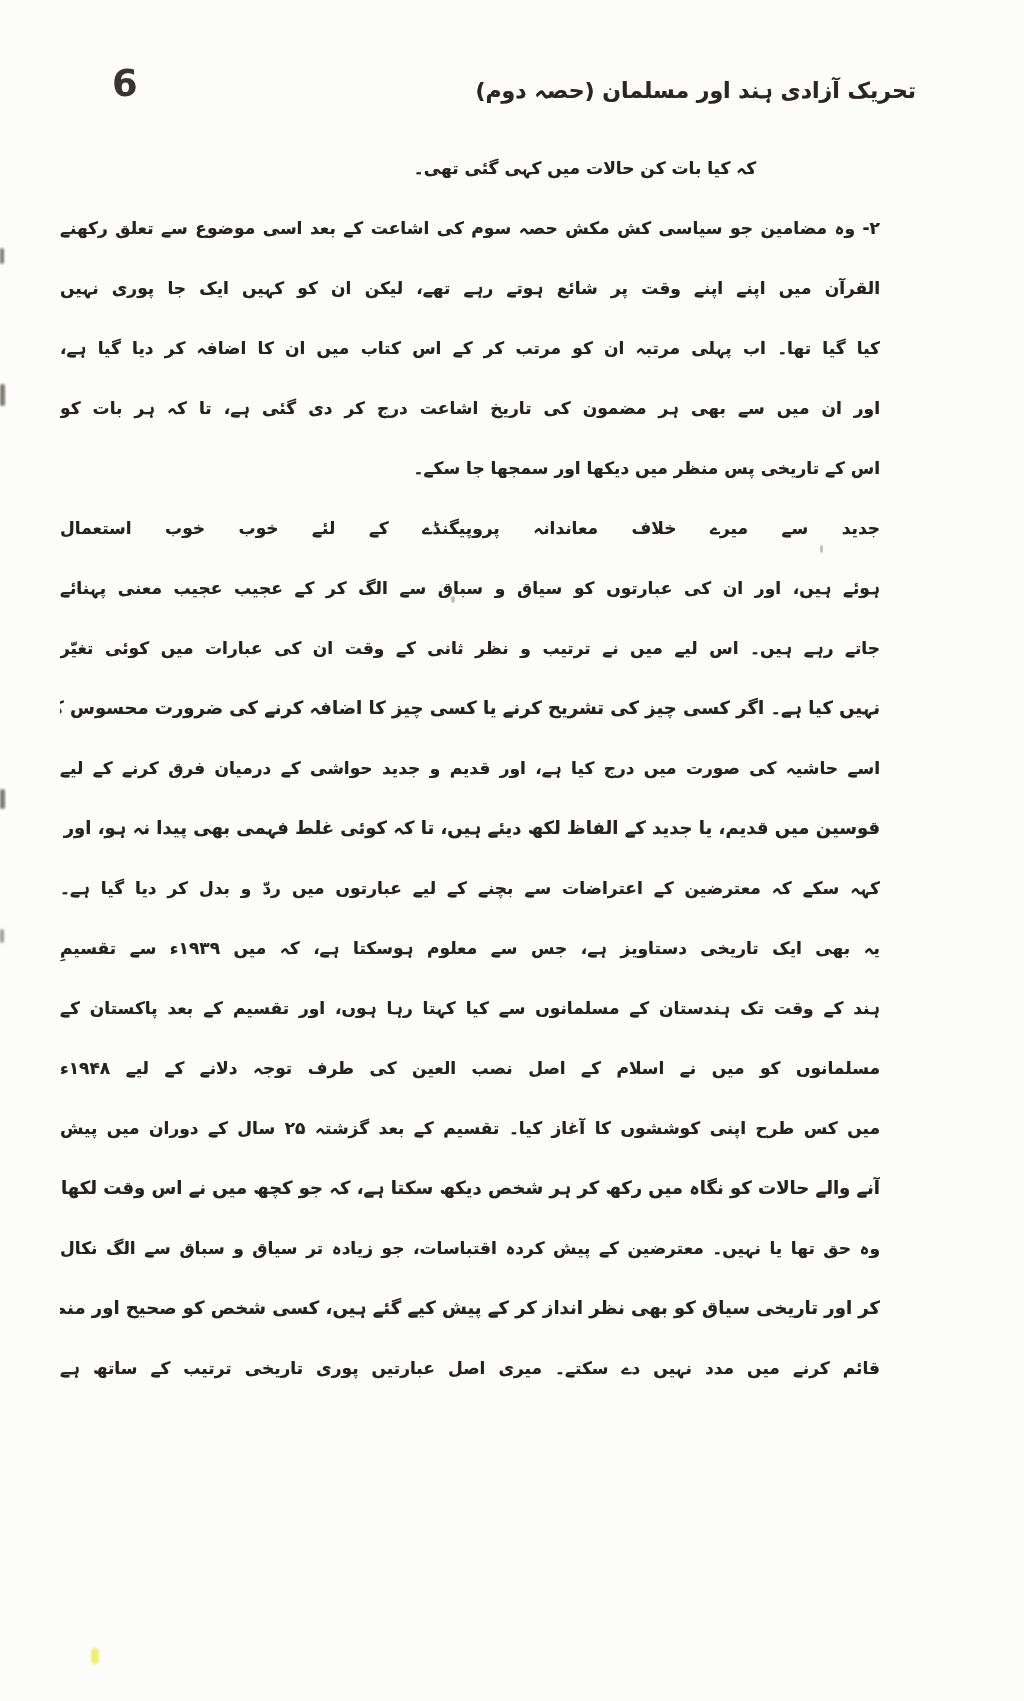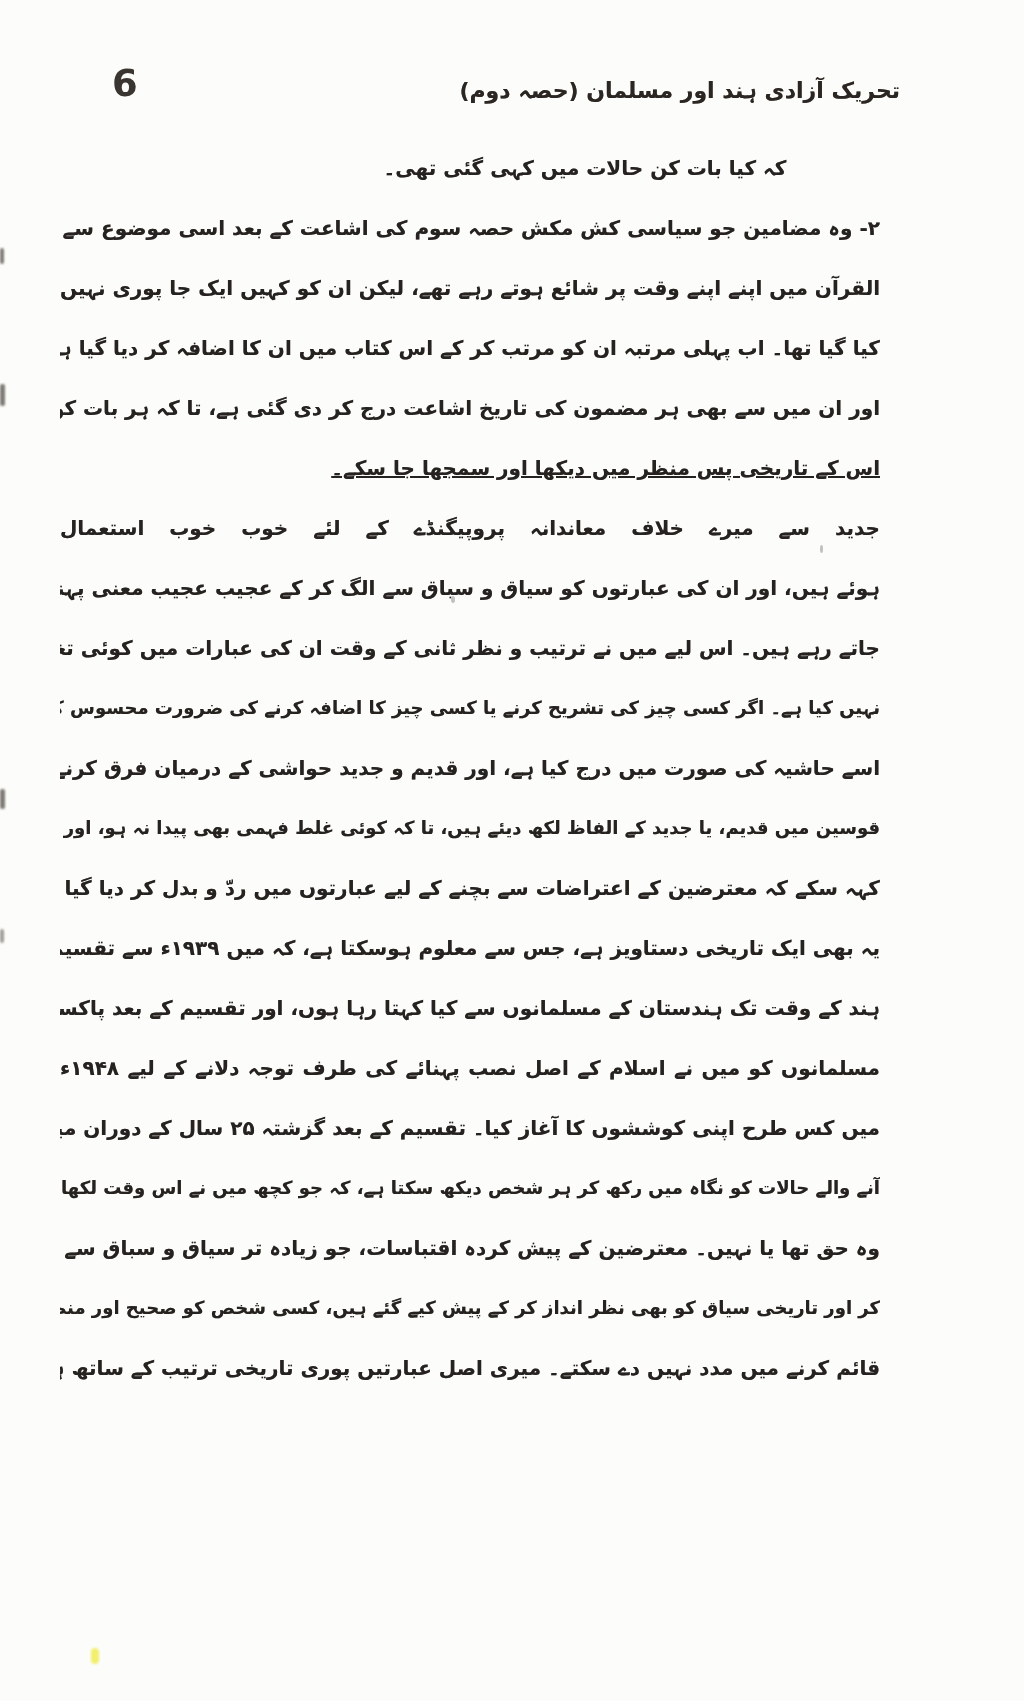--- a/index.html
+++ b/index.html
@@ -19,21 +19,21 @@
     font-size: 37px;
     font-weight: bold;
     color: #3a3530;
     font-family: "DejaVu Sans", sans-serif;
     letter-spacing: 1px;
   }
   
   .runhead {
     position: absolute;
     top: 78px;
-    right: 124px;
+    right: 108px;
     direction: rtl;
     font-size: 22px;
     font-weight: bold;
     color: #2b2622;
     text-shadow: 0 0 0.6px rgba(40,34,28,.55);
     white-space: nowrap;
   }
   
   .textblock {
     position: absolute;
@@ -41,39 +41,38 @@
     top: 138px;
     width: 820px;
   }
   .line {
     box-sizing: border-box;
     height: 60px;
     line-height: 60px;
     width: 820px;
     direction: rtl;
     unicode-bidi: embed;
-    font-size: 20px;
+    font-size: 17px;
     font-weight: bold;
     color: #262220;
     text-shadow: 0 0 0.5px rgba(38,32,26,.5);
     white-space: nowrap;
     overflow: hidden;
     text-align: justify;
     text-align-last: justify;
   }
   .l-center {
     text-align: center;
     text-align-last: center;
     padding-right: 90px;
     padding-left: 320px;
   }
   .l-end {
     text-align: right;
     text-align-last: right;
-    text-decoration: underline;
   }
   .l-tight { font-size: 18px; }
   
   .edge-mark {
     position: absolute;
     left: 0;
     background: #55504a;
     opacity: .75;
     filter: blur(1px);
     border-radius: 2px;
@@ -122,21 +121,21 @@
     <div class="line l-end">اس کے تاریخی پس منظر میں دیکھا اور سمجھا جا سکے۔</div>
     <div class="line">جدید سے میرے خلاف معاندانہ پروپیگنڈے کے لئے خوب خوب استعمال</div>
     <div class="line">ہوئے ہیں، اور ان کی عبارتوں کو سیاق و سباق سے الگ کر کے عجیب عجیب معنی پہنائے</div>
     <div class="line">جاتے رہے ہیں۔ اس لیے میں نے ترتیب و نظر ثانی کے وقت ان کی عبارات میں کوئی تغیّر</div>
     <div class="line l-tight">نہیں کیا ہے۔ اگر کسی چیز کی تشریح کرنے یا کسی چیز کا اضافہ کرنے کی ضرورت محسوس کی ہے، تو</div>
     <div class="line">اسے حاشیہ کی صورت میں درج کیا ہے، اور قدیم و جدید حواشی کے درمیان فرق کرنے کے لیے</div>
     <div class="line l-tight">قوسین میں قدیم، یا جدید کے الفاظ لکھ دیئے ہیں، تا کہ کوئی غلط فہمی بھی پیدا نہ ہو، اور کوئی یہ بھی نہ</div>
     <div class="line">کہہ سکے کہ معترضین کے اعتراضات سے بچنے کے لیے عبارتوں میں ردّ و بدل کر دیا گیا ہے۔</div>
     <div class="line">یہ بھی ایک تاریخی دستاویز ہے، جس سے معلوم ہوسکتا ہے، کہ میں ۱۹۳۹ء سے تقسیمِ</div>
     <div class="line">ہند کے وقت تک ہندستان کے مسلمانوں سے کیا کہتا رہا ہوں، اور تقسیم کے بعد پاکستان کے</div>
-    <div class="line">مسلمانوں کو میں نے اسلام کے اصل نصب پہنائے کی طرف توجہ دلانے کے لیے ۱۹۴۸ء</div>
+    <div class="line">مسلمانوں کو میں نے اسلام کے اصل نصب العین کی طرف توجہ دلانے کے لیے ۱۹۴۸ء</div>
     <div class="line">میں کس طرح اپنی کوششوں کا آغاز کیا۔ تقسیم کے بعد گزشتہ ۲۵ سال کے دوران میں پیش</div>
     <div class="line l-tight">آنے والے حالات کو نگاہ میں رکھ کر ہر شخص دیکھ سکتا ہے، کہ جو کچھ میں نے اس وقت لکھا تھا</div>
     <div class="line">وہ حق تھا یا نہیں۔ معترضین کے پیش کردہ اقتباسات، جو زیادہ تر سیاق و سباق سے الگ نکال</div>
     <div class="line l-tight">کر اور تاریخی سیاق کو بھی نظر انداز کر کے پیش کیے گئے ہیں، کسی شخص کو صحیح اور منصفانہ رائے</div>
     <div class="line">قائم کرنے میں مدد نہیں دے سکتے۔ میری اصل عبارتیں پوری تاریخی ترتیب کے ساتھ ہے</div>
   </div>
 
   <div class="edge-mark em1"></div>
   <div class="edge-mark em2"></div>
   <div class="edge-mark em3"></div>

